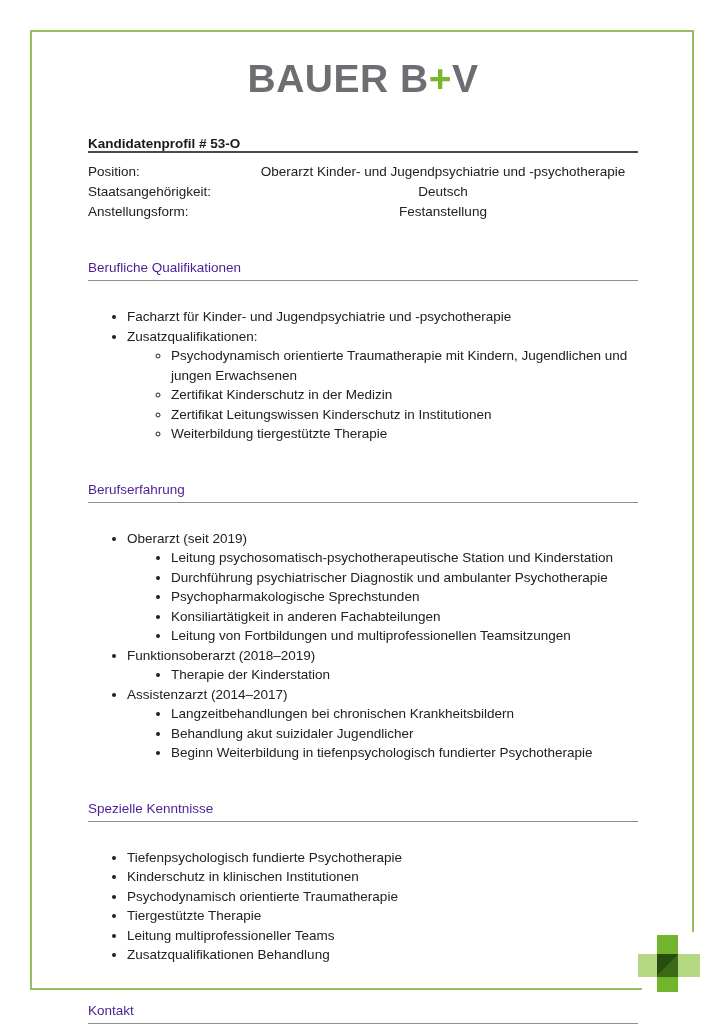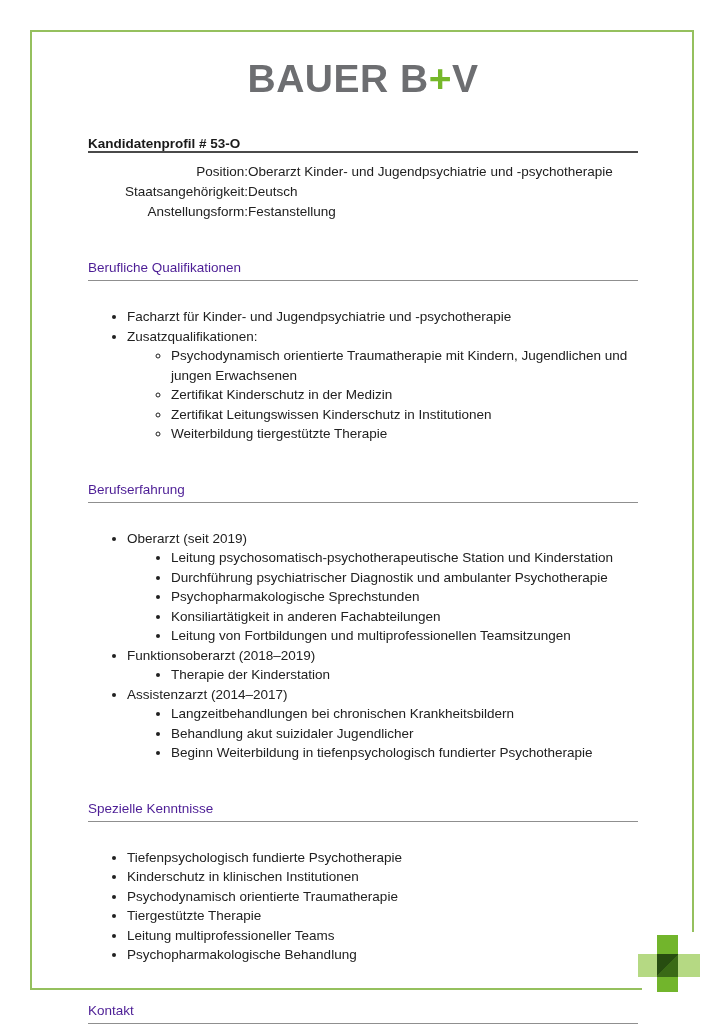--- a/index.html
+++ b/index.html
@@ -20,22 +20,22 @@
 
   .logo { margin-top:57px; text-align:center; font-weight:700; font-size:39px;
           color:#6d6e71; letter-spacing:0.5px; }
   .logo .plus { color:#76b82a; }
 
   .doc-title { margin-top:35px; font-weight:700; color:#1a1a1a;
                border-bottom:2px solid #4a4a4a; }
 
   .profile-table { margin-top:9px; }
   .profile-row { display:flex; line-height:20px; }
-  .profile-label { width:160px; flex:0 0 160px;text-align:right; }
-  .profile-value { flex:1; }
+  .profile-label { width:160px; flex:0 0 160px; }
+  .profile-value { flex:1;text-align:center; }
 
   .section { margin-top:38px; }
   .section-title { color:#4c1d95; padding-bottom:5px; border-bottom:1px solid #8f8f8f; }
 
   ul.main { margin:26px 0 0 0; padding-left:39px; list-style:disc; }
   ul.main > li { line-height:19.5px; }
   ul.sub { margin:0; padding-left:44px; }
   ul.sub.circle { list-style:circle; }
   ul.sub.disc   { list-style:disc; }
   ul.sub > li { line-height:19.5px; }
@@ -118,21 +118,21 @@
   </div>
 
   <div class="section">
     <div class="section-title">Spezielle Kenntnisse</div>
     <ul class="main">
         <li><span>Tiefenpsychologisch fundierte Psychotherapie</span></li>
         <li><span>Kinderschutz in klinischen Institutionen</span></li>
         <li><span>Psychodynamisch orientierte Traumatherapie</span></li>
         <li><span>Tiergestützte Therapie</span></li>
         <li><span>Leitung multiprofessioneller Teams</span></li>
-        <li><span>Psychopharmakologische Behandlung</span></li>
+        <li><span>Zusatzqualifikationen Behandlung</span></li>
       </ul>
   </div>
 
   <div class="section">
     <div class="section-title">Kontakt</div>
     <div class="contact-body">
       <div class="contact-address">
         <div>Bauer B+V Personalberatung GmbH</div>
 
       </div>

